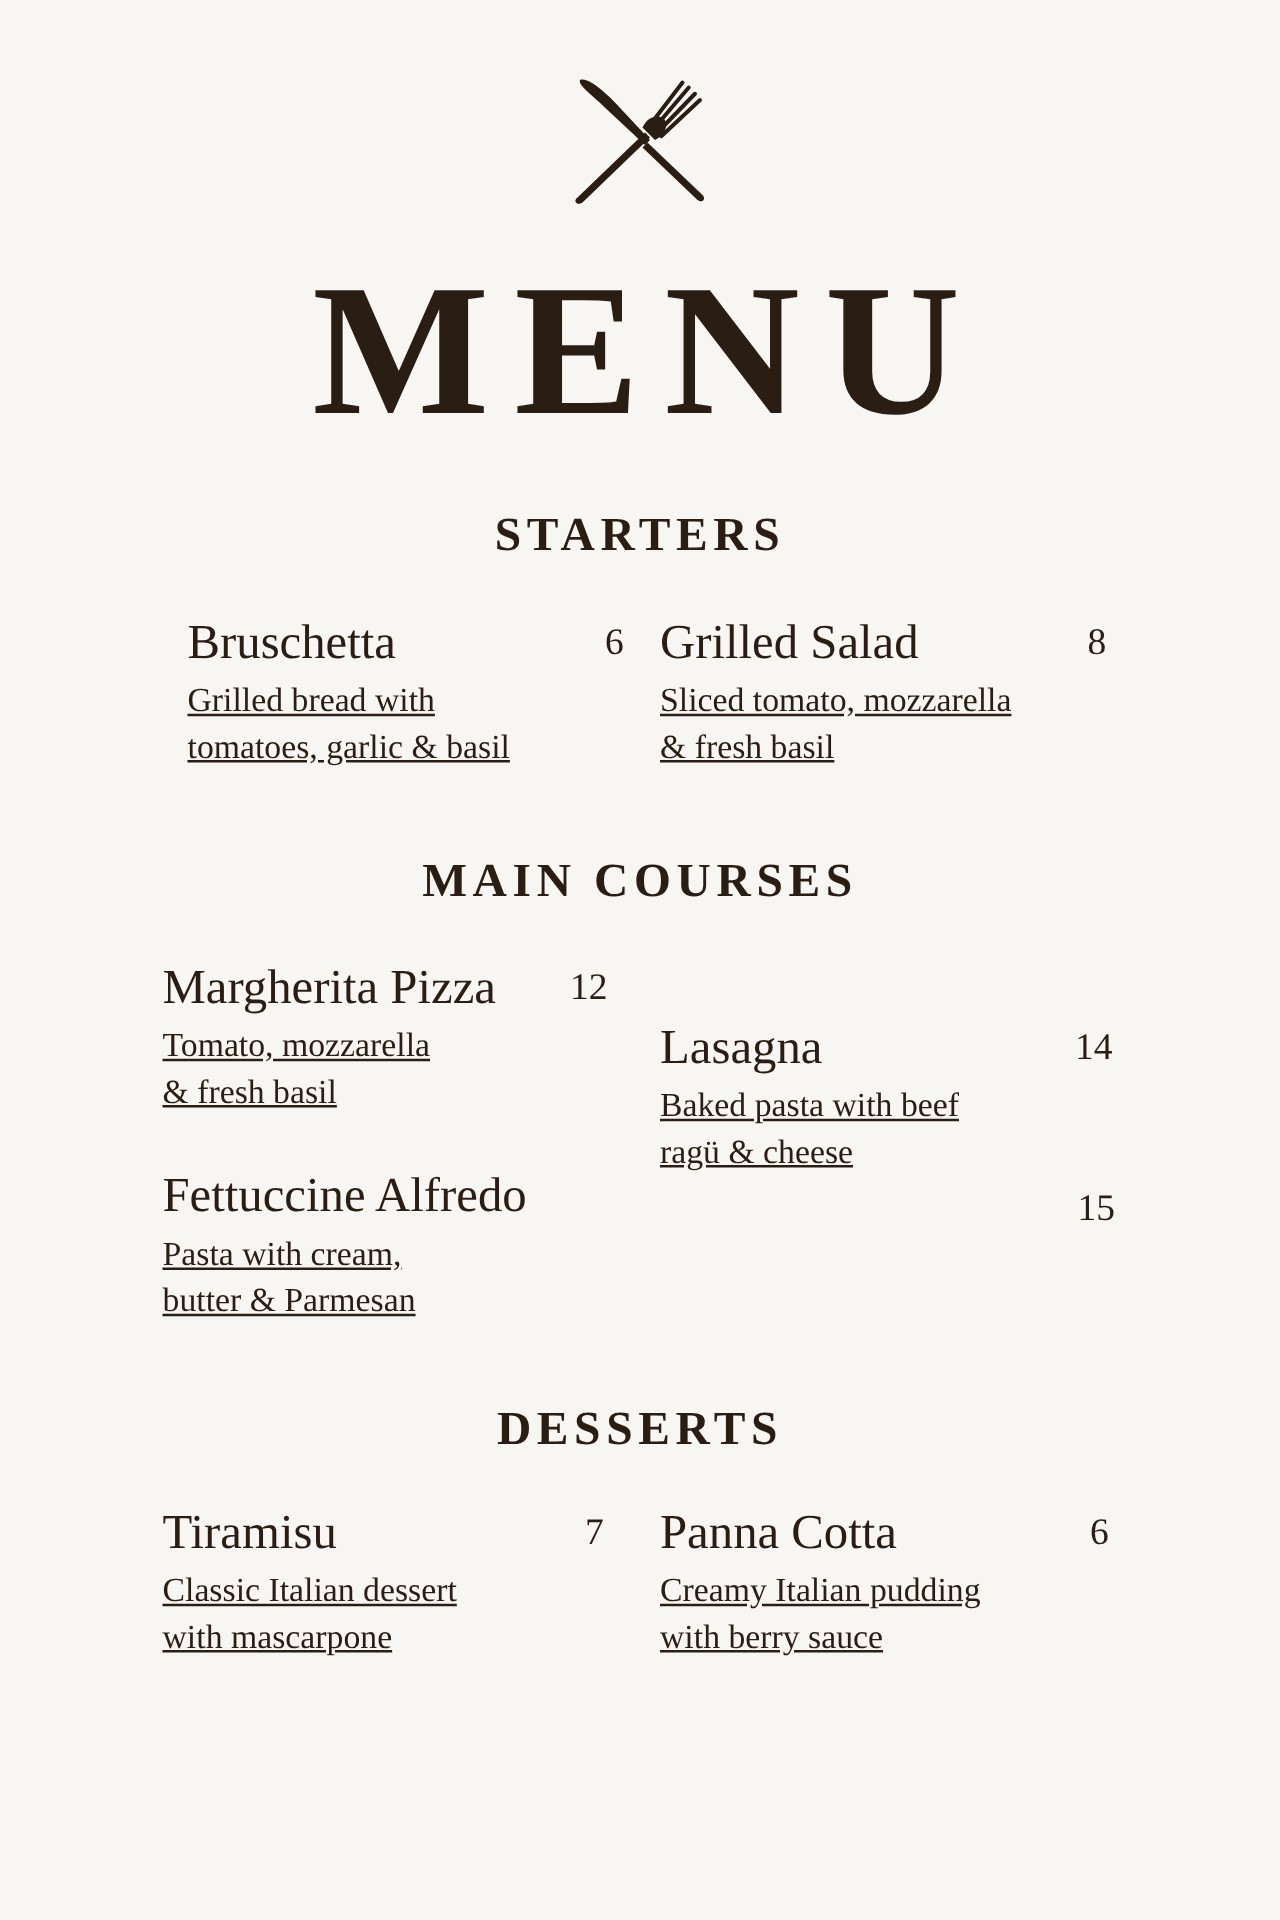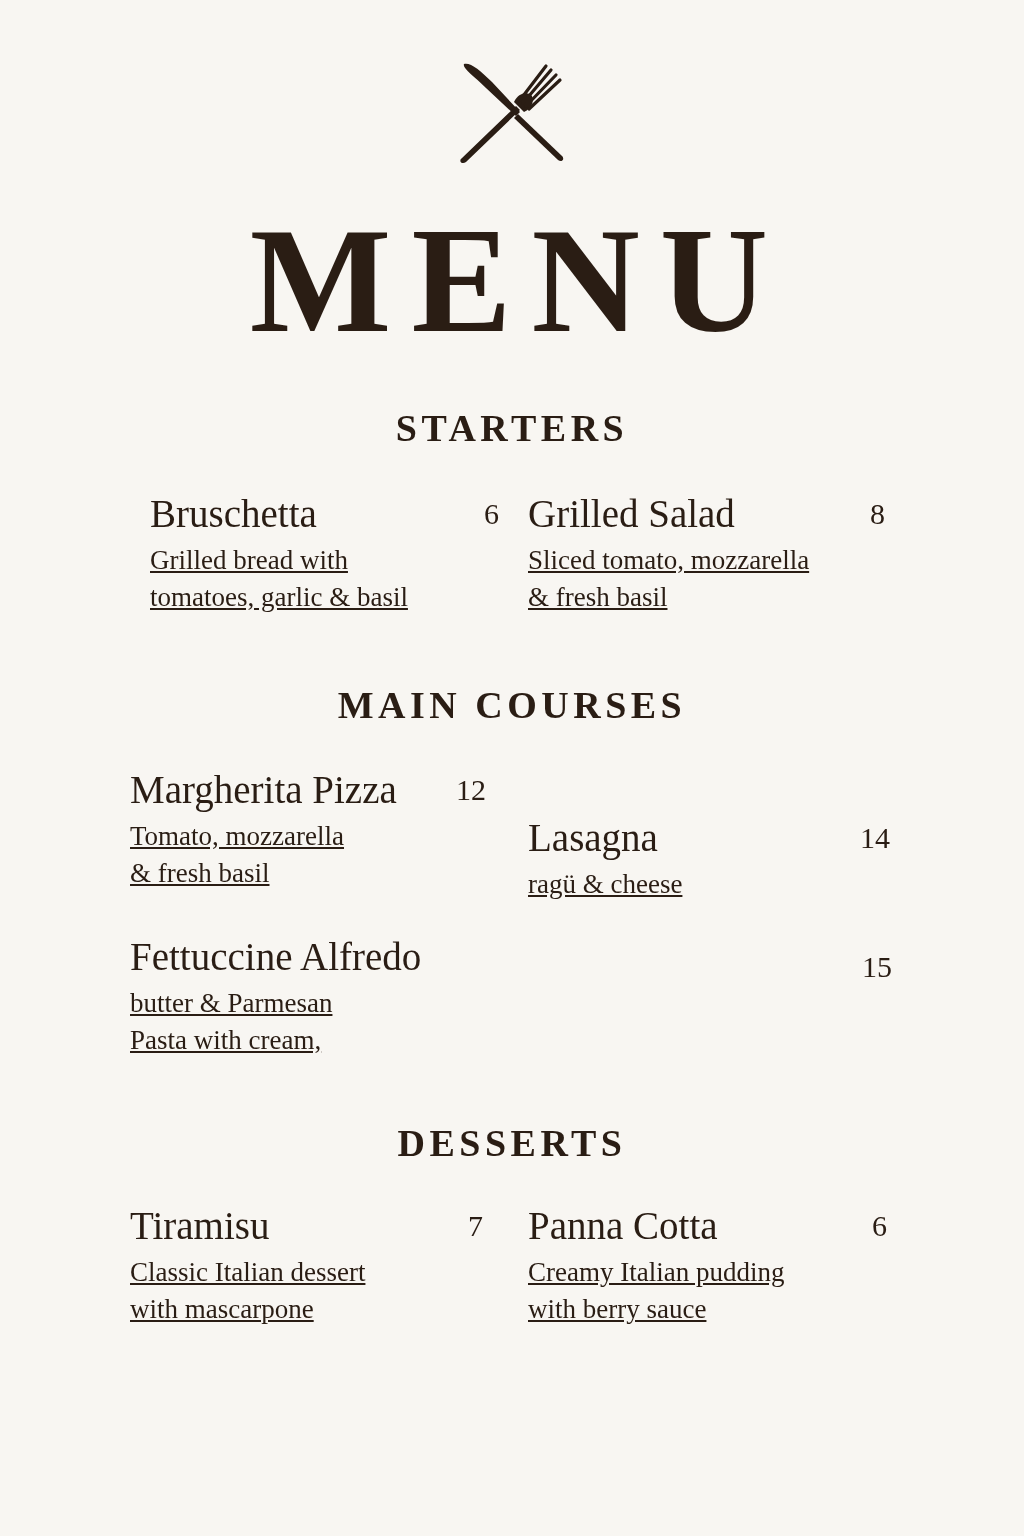--- a/index.html
+++ b/index.html
@@ -126,30 +126,31 @@
     <div class="item-desc">
       <span>Tomato, mozzarella</span>
       <span>&amp; fresh basil</span>
     </div>
   </div>
 
   <div class="item" style="left:528px; top:768px;margin-top:48px;">
     <div class="item-name">Lasagna</div>
     <div class="item-price" style="left:332px;">14</div>
     <div class="item-desc">
+      <span>Baked pasta with beef</span>
       <span>ragü &amp; cheese</span>
     </div>
   </div>
 
   <div class="item" style="left:130px; top:935px; width:770px;">
     <div class="item-name">Fettuccine Alfredo</div>
     <div class="item-price" style="left:732px; top:14px;">15</div>
     <div class="item-desc">
+      <span>Pasta with cream,</span>
       <span>butter &amp; Parmesan</span>
-      <span>Pasta with cream,</span>
     </div>
   </div>
 
   <div class="section-heading" style="top:1121px;">DESSERTS</div>
 
   <div class="item" style="left:130px; top:1204px;">
     <div class="item-name">Tiramisu</div>
     <div class="item-price" style="left:338px;">7</div>
     <div class="item-desc">
       <span>Classic Italian dessert</span>

